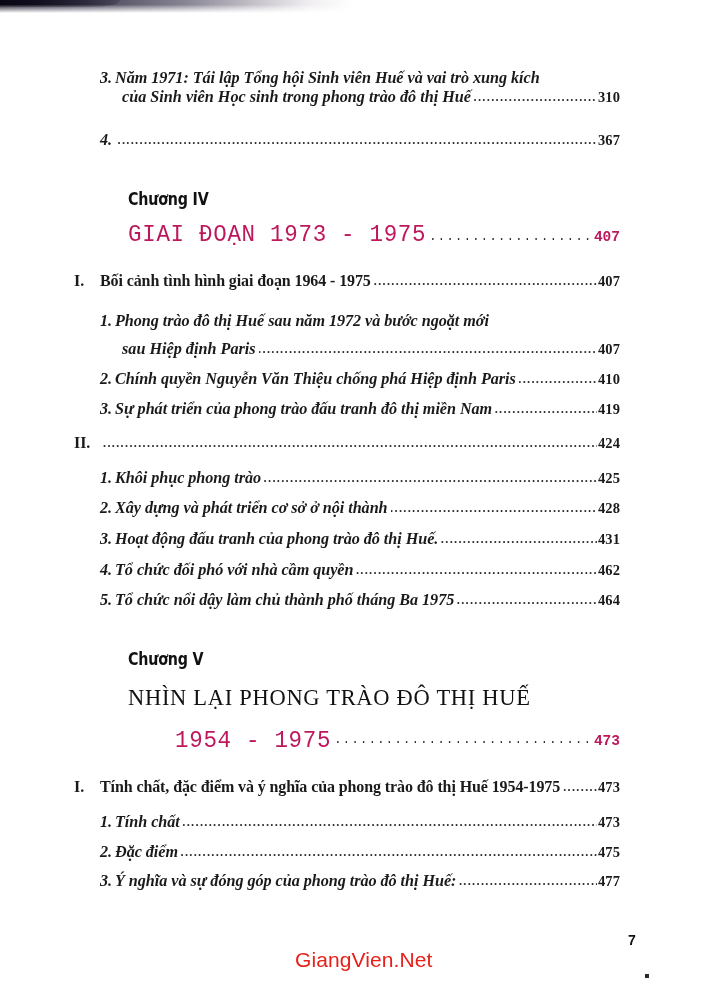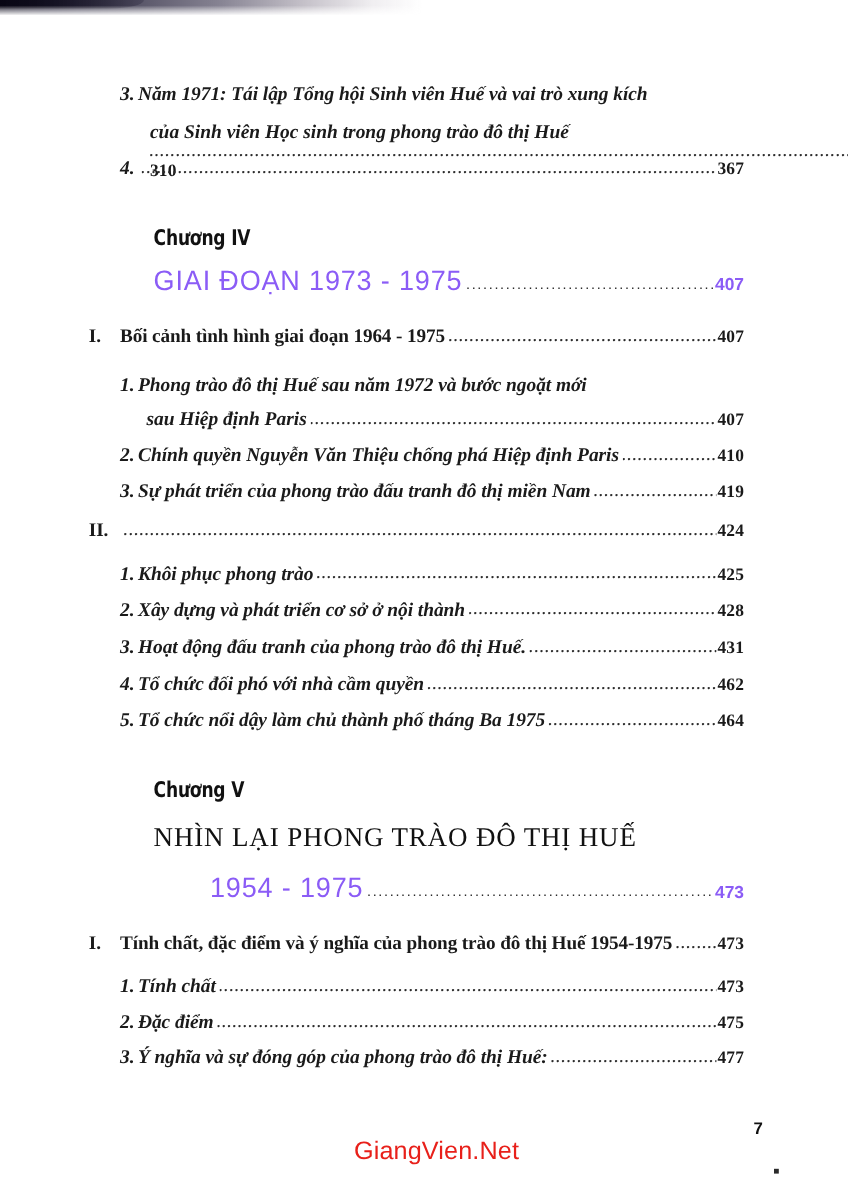--- a/index.html
+++ b/index.html
@@ -128,25 +128,25 @@
     font-family: "DejaVu Sans Condensed", "Liberation Sans Narrow", "Liberation Sans", sans-serif;
     font-weight: bold;
     font-size: 18px;
     letter-spacing: -0.2px;
     transform: scaleX(0.88);
     transform-origin: left center;
     color: #111;
     white-space: nowrap;
   }
   .chapter-title-row {
-    font-family: Liberation Sans, sans-serif;
+    font-family: Liberation Mono, monospace;
     font-weight: normal;
     font-size: 22.5px;
     letter-spacing: 0.7px;
-    color: #8b5cf6;
+    color: #be185d;
   }
   .chapter-title-row .label {
     transform: scaleY(1.04);
     transform-origin: left bottom;
   }
   .chapter-title-row .pageno { font-size: 14.5px; letter-spacing: 0; }
   .chapter-title-plain {
     position: absolute;
     font-family: "Liberation Serif", "DejaVu Serif", serif;
     font-size: 22.5px;
@@ -183,21 +183,21 @@
 
   <div id="scan-shadow-top"></div>
   <div id="scan-speck"></div>
 
   <div class="toc-list" id="toc-list">
       <div class="row lvl-sub" style="left: 100px; top: 69px; width: 520px;">
         <span class="num-col">3.</span>
         <span class="label">Năm 1971: Tái lập Tổng hội Sinh viên Huế và vai trò xung kích</span>
         <span style="flex: 1 1 auto;"></span>
       </div>
-      <div class="row lvl-subcont" style="left: 122px; top: 101px; width: 498px; flex-direction: column;">
+      <div class="row lvl-subcont" style="left: 122px; top: 88px; width: 498px;">
         <span class="label">của Sinh viên Học sinh trong phong trào đô thị Huế</span>
         <span class="leader"></span>
         <span class="pageno">310</span>
       </div>
       <div class="row lvl-sub" style="left: 100px; top: 131px; width: 520px;">
         <span class="num-col">4.</span>
         <span class="leader"></span>
         <span class="pageno">367</span>
       </div>
       <div class="chapter-kicker" style="left: 128px; top: 188px;">Chương IV</div>
@@ -264,21 +264,21 @@
         <span class="pageno">462</span>
       </div>
       <div class="row lvl-sub" style="left: 100px; top: 591px; width: 520px;">
         <span class="num-col">5.</span>
         <span class="label">Tổ chức nổi dậy làm chủ thành phố tháng Ba 1975</span>
         <span class="leader"></span>
         <span class="pageno">464</span>
       </div>
       <div class="chapter-kicker" style="left: 128px; top: 648px;">Chương V</div>
       <div class="chapter-title-plain" style="left: 128px; top: 685px;">NHÌN LẠI PHONG TRÀO ĐÔ THỊ HUẾ</div>
-      <div class="row chapter-title-row" style="left: 175px; top: 728px; width: 445px;">
+      <div class="row chapter-title-row" style="left: 175px; top: 728px; width: 445px; align-items: center;">
         <span class="label">1954 - 1975</span>
         <span class="leader"></span>
         <span class="pageno">473</span>
       </div>
       <div class="row lvl-roman" style="left: 74px; top: 778px; width: 546px;">
         <span class="num-col">I.</span>
         <span class="label">Tính chất, đặc điểm và ý nghĩa của phong trào đô thị Huế 1954-1975</span>
         <span class="leader"></span>
         <span class="pageno">473</span>
       </div>

